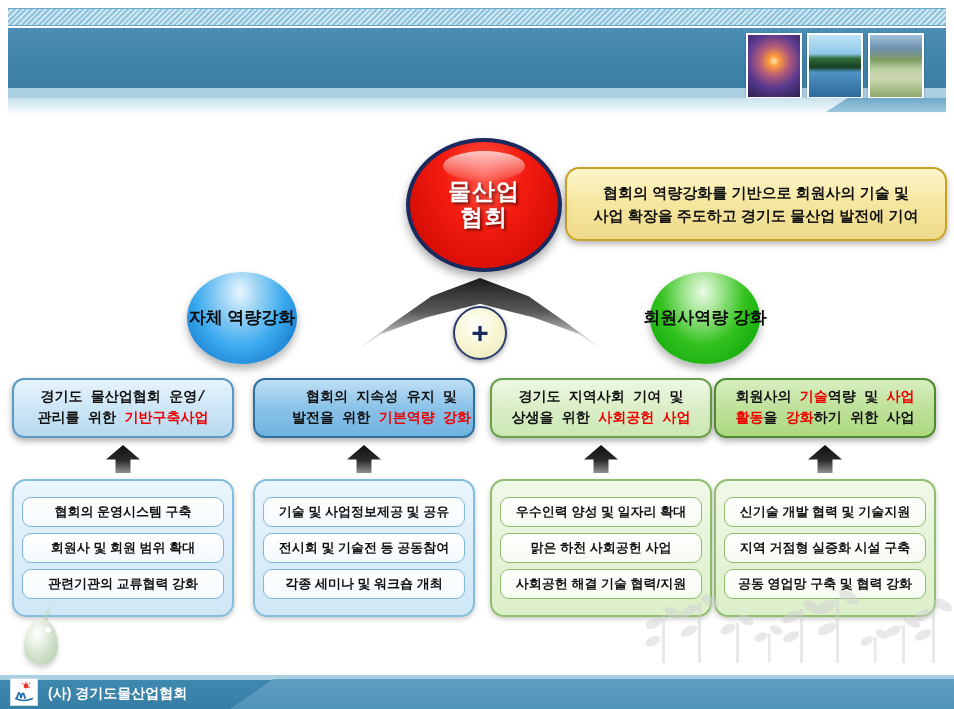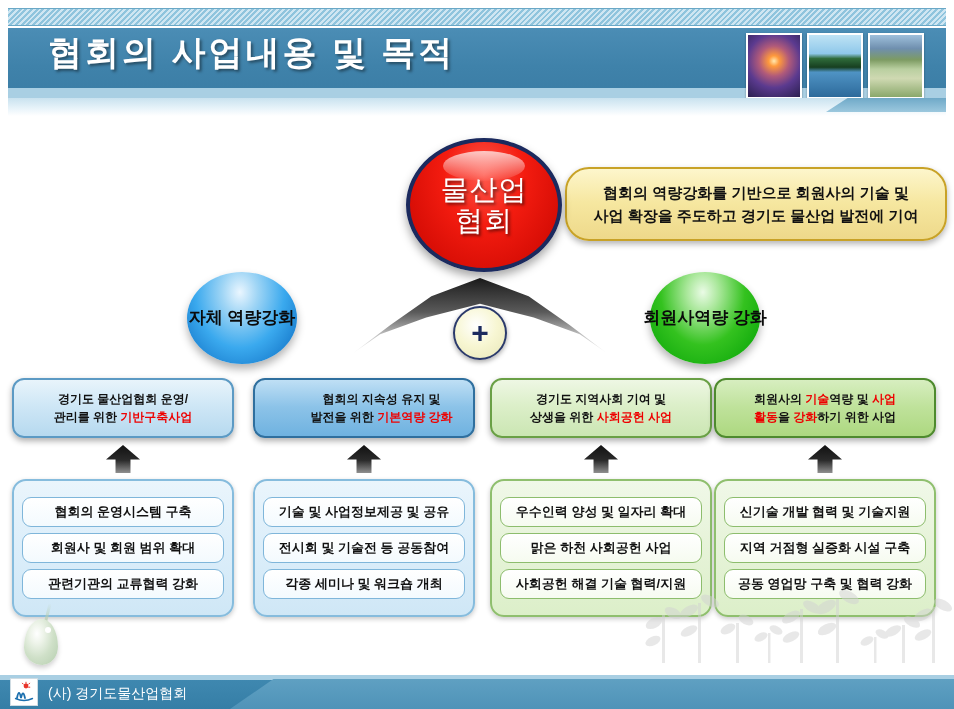--- a/index.html
+++ b/index.html
@@ -67,28 +67,28 @@
     display:flex;flex-direction:column;align-items:center;justify-content:center;
     z-index:6;
   }
   .red-circle .gloss{
     position:absolute;left:22%;top:7%;width:56%;height:24%;
     border-radius:50%;
     background:linear-gradient(180deg,rgba(255,255,255,.72),rgba(255,255,255,.04));
     pointer-events:none;
   }
   .red-circle span{
-    display:block;color:#fff;font-weight:normal;font-size:28px;line-height:1.12;
+    display:block;color:#fff;font-weight:bold;font-size:23px;line-height:1.12;
     text-shadow:2px 2px 3px rgba(0,0,0,.55);letter-spacing:1px;
   }
 
   
   .callout{
     position:absolute;left:565px;top:167px;width:378px;height:70px;
-    border-radius:24px;
+    border-radius:14px;
     background:linear-gradient(180deg,#fdf6cc 0%,#f6e7a0 48%,#eed98a 100%);
     border:2px solid #c8a227;
     box-shadow:0 3px 6px rgba(0,0,0,.30);
     display:flex;flex-direction:column;align-items:center;justify-content:center;
     z-index:5;
   }
   .callout span{font-size:15px;font-weight:bold;color:#111;line-height:1.55;white-space:nowrap;}
 
   
   .sphere{
@@ -134,21 +134,21 @@
   .col.c2{left:253px;}
   .col.c3{left:490px;}
   .col.c4{left:714px;}
 
   .head-box{
     height:56px;border-radius:12px;
     display:flex;flex-direction:column;align-items:center;justify-content:center;
     box-shadow:0 3px 6px rgba(0,0,0,.32);
     text-align:center;
   }
-  .head-box .ln{font-size:12px;font-weight:bold;line-height:1.5;white-space:nowrap;}
+  .head-box .ln{font-size:14px;font-weight:bold;line-height:1.5;white-space:nowrap;font-family:Liberation Mono, monospace;}
   .head-box .ln .r{color:#ee0000;margin-top:37px;}
   .head-box .ln .k{color:#111;}
 
   .hb-blue-light{
     background:linear-gradient(180deg,#e8f4fb 0%,#cfe7f6 45%,#b6d9ef 100%);
     border:2px solid #5c9ac4;
   }
   .hb-blue-mid{
     background:linear-gradient(180deg,#bfdff5 0%,#8cc3e8 48%,#6fb2e0 100%);
     border:2px solid #2f6f9e;
@@ -230,31 +230,30 @@
     clip-path:polygon(6% 0,100% 0,100% 100%,0 100%);
   }
   .footer-logo{
     position:absolute;left:10px;bottom:3px;width:26px;height:26px;
     background:#ffffff;border:1px solid #cfdce3;
     display:flex;align-items:center;justify-content:center;
   }
   .footer-logo svg{display:block;}
   .footer-text{
     position:absolute;left:48px;bottom:6px;
-    font-size:14px;font-weight:normal;color:#ffffff;white-space:nowrap;
+    font-size:14px;font-weight:bold;color:#ffffff;white-space:nowrap;
   }
 </style>
 </head>
 <body>
 
 <div class="slide">
 
   <div class="topstripe"></div>
   <div class="headerbar"></div>
-  <div class="header-title">협회의 사업내용 및 목적</div>
 
   <div class="thumbs">
     <div class="thumb t1"></div>
     <div class="thumb t2"></div>
     <div class="thumb t3"></div>
   </div>
   <div class="headswoosh"></div>
 
   <div class="converge">
     <div class="wing l"></div>

